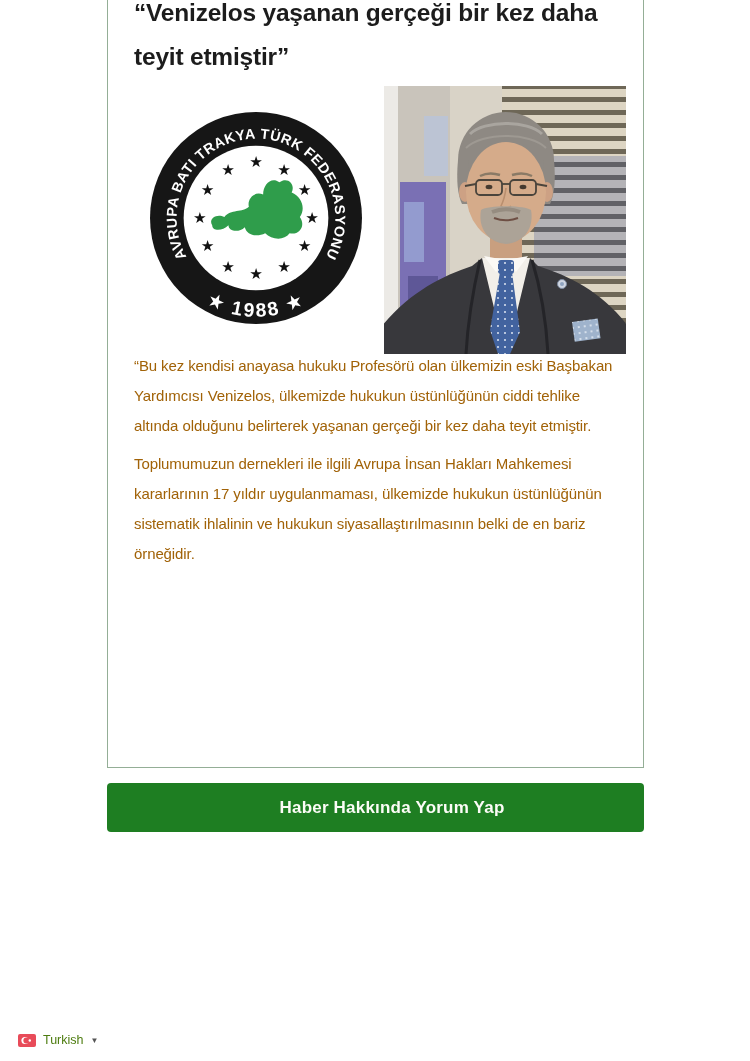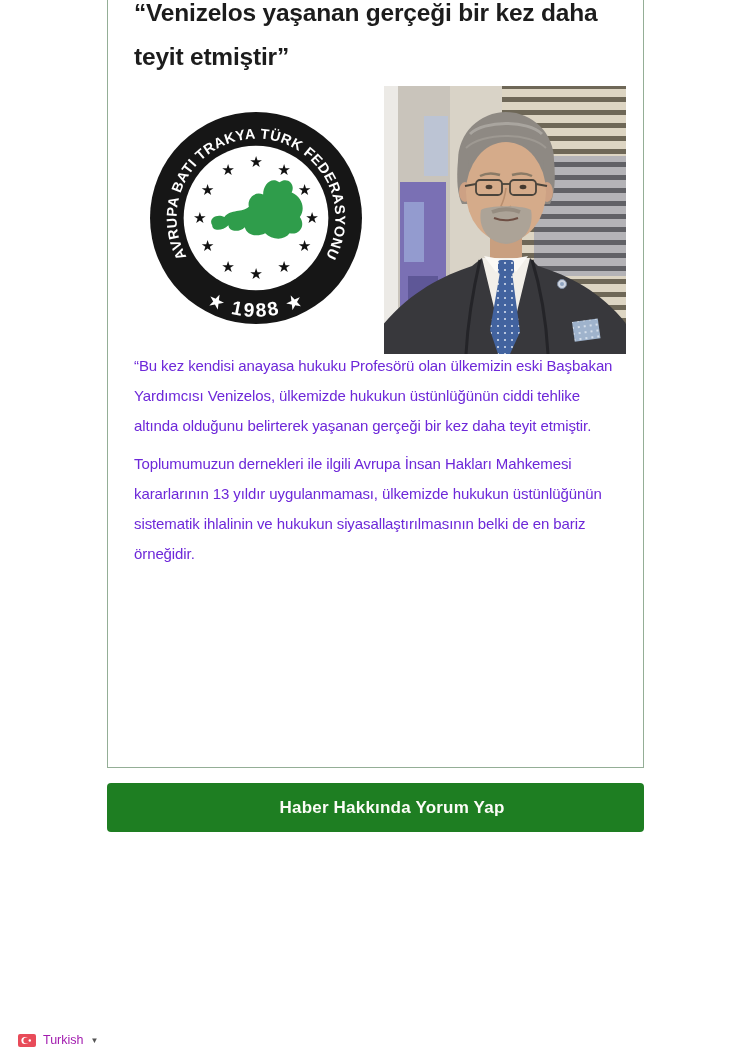--- a/index.html
+++ b/index.html
@@ -12,34 +12,34 @@
   }
   .headline {
     position:absolute; left:26px; top:60px; width:492px;
     font-size:24.5px; font-weight:bold; line-height:44px; color:#1c1c1c;
     letter-spacing:-0.2px;
   }
   .logo-wrap { position:absolute; left:41px; top:180px; width:214px; height:214px; }
   .photo-wrap { position:absolute; left:276px; top:155px; width:242px; height:268px; overflow:hidden; }
   .body-copy { position:absolute; left:26px; top:420px; width:492px; }
   .body-copy p {
-    font-size:15px; line-height:30px; color:#6d28d9; letter-spacing:-0.1px;
+    font-size:15px; line-height:30px; color:#a16207; letter-spacing:-0.1px;
     margin:0 0 8px 0;
   }
   .comment-btn {
     position:absolute; left:107px; top:783px; width:537px; height:49px;
     background:#1e7e22; color:#fcfcf7; border:none; border-radius:4px;
     font-family:inherit; font-size:17px; font-weight:bold; letter-spacing:0.2px;
     cursor:pointer; text-align:center; line-height:49px;padding-left:33px;
   }
   .lang-bar {
     position:absolute; left:18px; top:1030px; height:20px;
     display:flex; align-items:center; gap:7px; cursor:pointer;
   }
-  .lang-label { font-size:12.5px; color:#a21caf; }
+  .lang-label { font-size:12.5px; color:#4d7c0f; }
   .lang-chevron { font-size:8px; color:#555; padding-top:1px; }
   svg text { font-family:"Liberation Sans","DejaVu Sans",sans-serif; }
 </style>
 </head>
 <body>
 
 <div class="card">
 
   <h1 class="headline">“Venizelos yaşanan gerçeği bir kez daha teyit etmiştir”</h1>
 
@@ -140,21 +140,21 @@
       <path d="M 96 174 C 90 200 84 232 82 268" stroke="#242428" stroke-width="3" fill="none"></path>
       <path d="M 148 174 C 156 200 162 232 164 268" stroke="#242428" stroke-width="3" fill="none"></path>
       <circle cx="178" cy="198" r="4.5" fill="#cfd6e2" stroke="#7d8aa0"></circle>
       <circle cx="178" cy="198" r="2" fill="#8fa3c0"></circle>
       <rect x="188" y="236" width="26" height="20" fill="url(#psdots)" transform="rotate(-8 188 236)"></rect>
     </svg>
   </div>
 
   <div class="body-copy">
     <p>“Bu kez kendisi anayasa hukuku Profesörü olan ülkemizin eski Başbakan Yardımcısı Venizelos, ülkemizde hukukun üstünlüğünün ciddi tehlike altında olduğunu belirterek yaşanan gerçeği bir kez daha teyit etmiştir.</p>
-    <p>Toplumumuzun dernekleri ile ilgili Avrupa İnsan Hakları Mahkemesi kararlarının 13 yıldır uygulanmaması, ülkemizde hukukun üstünlüğünün sistematik ihlalinin ve hukukun siyasallaştırılmasının belki de en bariz örneğidir.</p>
+    <p>Toplumumuzun dernekleri ile ilgili Avrupa İnsan Hakları Mahkemesi kararlarının 17 yıldır uygulanmaması, ülkemizde hukukun üstünlüğünün sistematik ihlalinin ve hukukun siyasallaştırılmasının belki de en bariz örneğidir.</p>
   </div>
 </div>
 
 <button class="comment-btn">Haber Hakkında Yorum Yap</button>
 
 <div class="lang-bar">
   <svg width="18" height="13" viewBox="0 0 18 13">
     <rect width="18" height="13" rx="2" fill="#e84b59"></rect>
     <circle cx="7" cy="6.5" r="3.6" fill="#ffffff"></circle>
     <circle cx="8.3" cy="6.5" r="2.9" fill="#e84b59"></circle>

